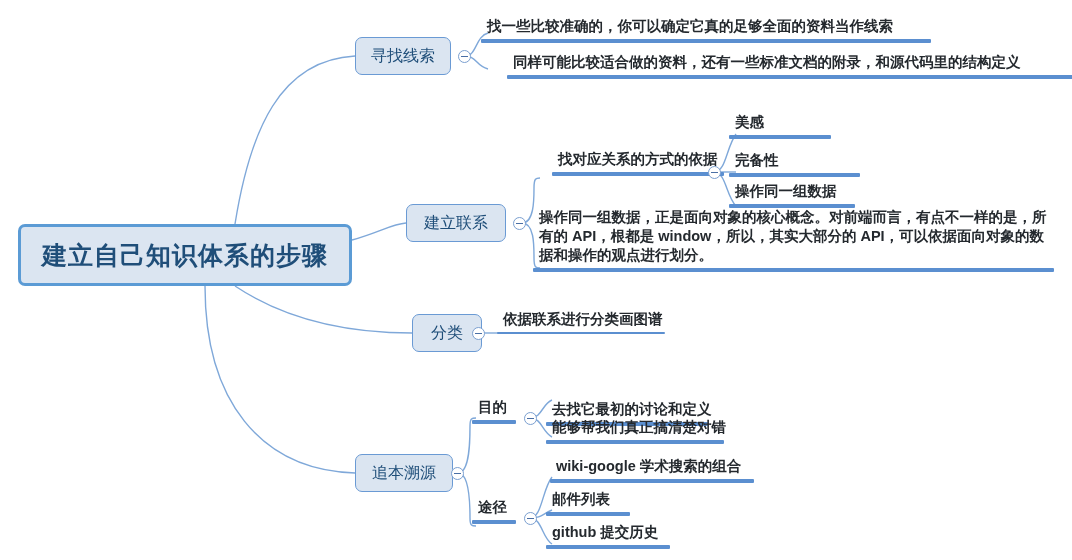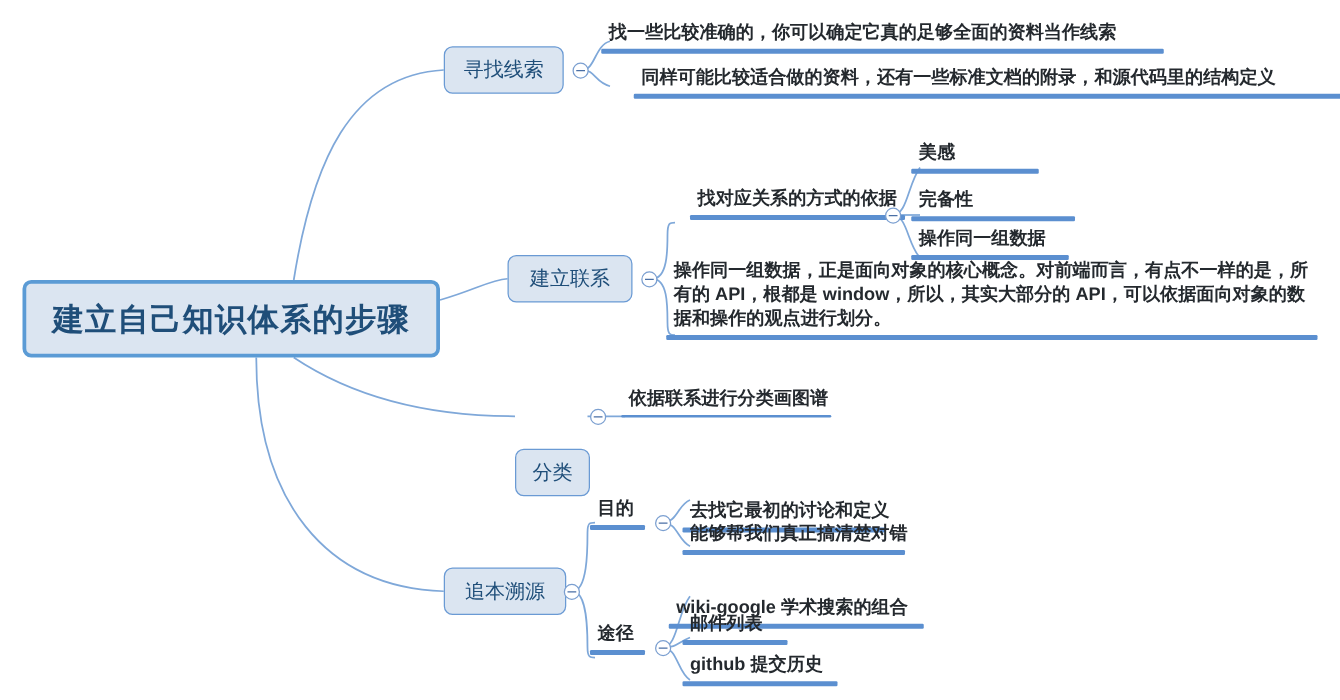--- a/index.html
+++ b/index.html
@@ -206,21 +206,21 @@
   <div class="topic" style="left:729px; top:182px; width:126px;">
     <span class="topic-text">操作同一组数据</span>
     <span class="topic-underline"></span>
   </div>
 
   <div class="topic" style="left:533px; top:208px; width:521px;">
     <span class="topic-text wrap">操作同一组数据，正是面向对象的核心概念。对前端而言，有点不一样的是，所有的 API，根都是 window，所以，其实大部分的 API，可以依据面向对象的数据和操作的观点进行划分。</span>
     <span class="topic-underline"></span>
   </div>
 
-  <div class="branch-node" style="left:412px; top:314px; width:60px;margin-top:45px;">
+  <div class="branch-node" style="left:412px; top:314px; width:70px;">
     <span class="branch-label">分类</span>
   </div>
   <div class="toggle" style="left:472px; top:327px;"></div>
 
   <div class="topic thin" style="left:497px; top:310px; width:168px;">
     <span class="topic-text">依据联系进行分类画图谱</span>
     <span class="topic-underline"></span>
   </div>
 
   <div class="branch-node" style="left:355px; top:454px; width:98px;">
@@ -242,21 +242,21 @@
     <span class="topic-text">能够帮我们真正搞清楚对错</span>
     <span class="topic-underline"></span>
   </div>
 
   <div class="topic" style="left:472px; top:498px; width:44px;">
     <span class="topic-text">途径</span>
     <span class="topic-underline"></span>
   </div>
   <div class="toggle" style="left:524px; top:512px;"></div>
 
-  <div class="topic" style="left:535px; top:457px; width:204px;margin-top:20px;">
+  <div class="topic" style="left:550px; top:457px; width:204px;">
     <span class="topic-text">wiki-google 学术搜索的组合</span>
     <span class="topic-underline"></span>
   </div>
   <div class="topic" style="left:546px; top:490px; width:84px;">
     <span class="topic-text">邮件列表</span>
     <span class="topic-underline"></span>
   </div>
   <div class="topic" style="left:546px; top:523px; width:124px;">
     <span class="topic-text">github 提交历史</span>
     <span class="topic-underline"></span>

